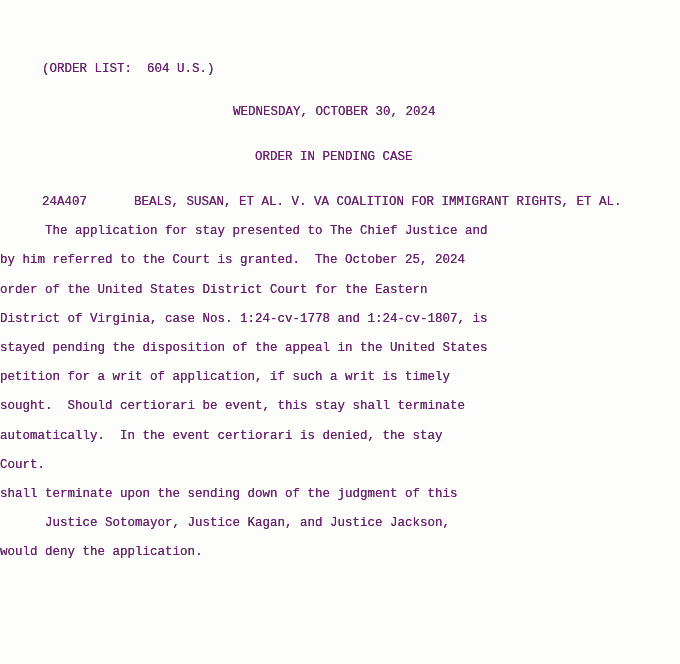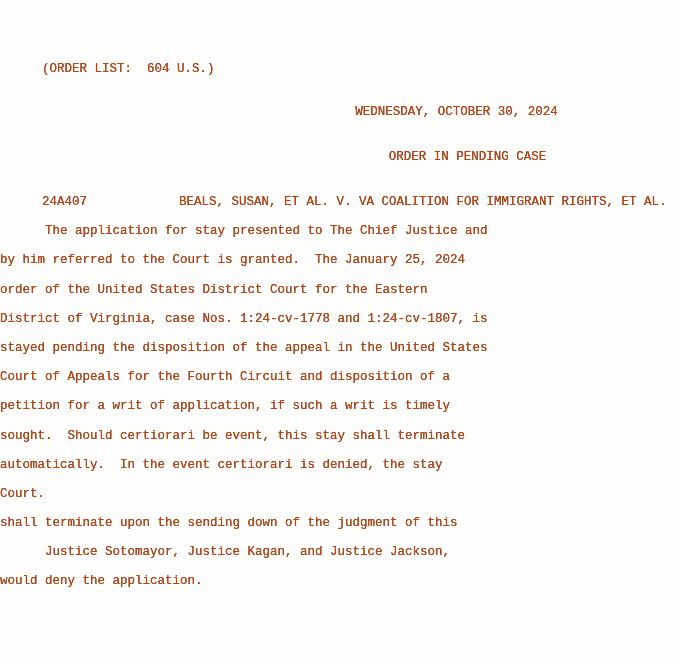--- a/index.html
+++ b/index.html
@@ -15,38 +15,37 @@
   .doc {
     position: relative;
     width: 680px;
     height: 664px;
     box-sizing: border-box;
     padding-top: 55px;
     background: #fdfdfc;
     font-family: "Liberation Mono", "DejaVu Sans Mono", monospace;
     font-size: 12.5px;
     font-weight: 400;
-    color: #c2410c;
+    color: #701a75;
     text-shadow: 0 0 0.5px rgba(43,43,43,0.85);
   }
   .hline {
     white-space: pre;
     line-height: 29px;
     height: 29px;
   }
   .order-list-line { margin-left: 42px; }
-  .date-line       { margin-left: 233px; margin-top: 14px; text-align: center; }
-  .section-title-line { margin-left: 255px; margin-top: 16px; text-align: center; }
+  .date-line       { margin-left: 233px; margin-top: 14px; }
+  .section-title-line { margin-left: 255px; margin-top: 16px; }
   .case-row {
     margin-top: 16px;
     display: flex;
     white-space: pre;
     line-height: 29.2px;
     height: 29.2px;
-    gap: 45px;
   }
   .docket {
     margin-left: 42px;
     width: 92px;
     flex: 0 0 92px;
   }
   .body-lines { }
   .line {
     white-space: pre;
     line-height: 29.2px;
@@ -66,25 +65,24 @@
 
   <div class="case-row">
     <span class="docket">24A407</span>
     <span class="case-title">BEALS, SUSAN, ET AL. V. VA COALITION FOR IMMIGRANT RIGHTS, ET AL.</span>
   </div>
 
   <div class="body-lines">
     <div>
 
     <div class="line">      The application for stay presented to The Chief Justice and</div>
-        <div class="line">by him referred to the Court is granted.  The January 25, 2024</div>
+        <div class="line">by him referred to the Court is granted.  The October 25, 2024</div>
         <div class="line">order of the United States District Court for the Eastern</div>
         <div class="line">District of Virginia, case Nos. 1:24-cv-1778 and 1:24-cv-1807, is</div>
         <div class="line">stayed pending the disposition of the appeal in the United States</div>
-        <div class="line">Court of Appeals for the Fourth Circuit and disposition of a</div>
         <div class="line">petition for a writ of application, if such a writ is timely</div>
         <div class="line">sought.  Should certiorari be event, this stay shall terminate</div>
         <div class="line">automatically.  In the event certiorari is denied, the stay</div>
         <div class="line">Court.</div>
         <div class="line">shall terminate upon the sending down of the judgment of this</div>
       </div>
     <div>
 
     <div class="line">      Justice Sotomayor, Justice Kagan, and Justice Jackson,</div>
         <div class="line">would deny the application.</div>

